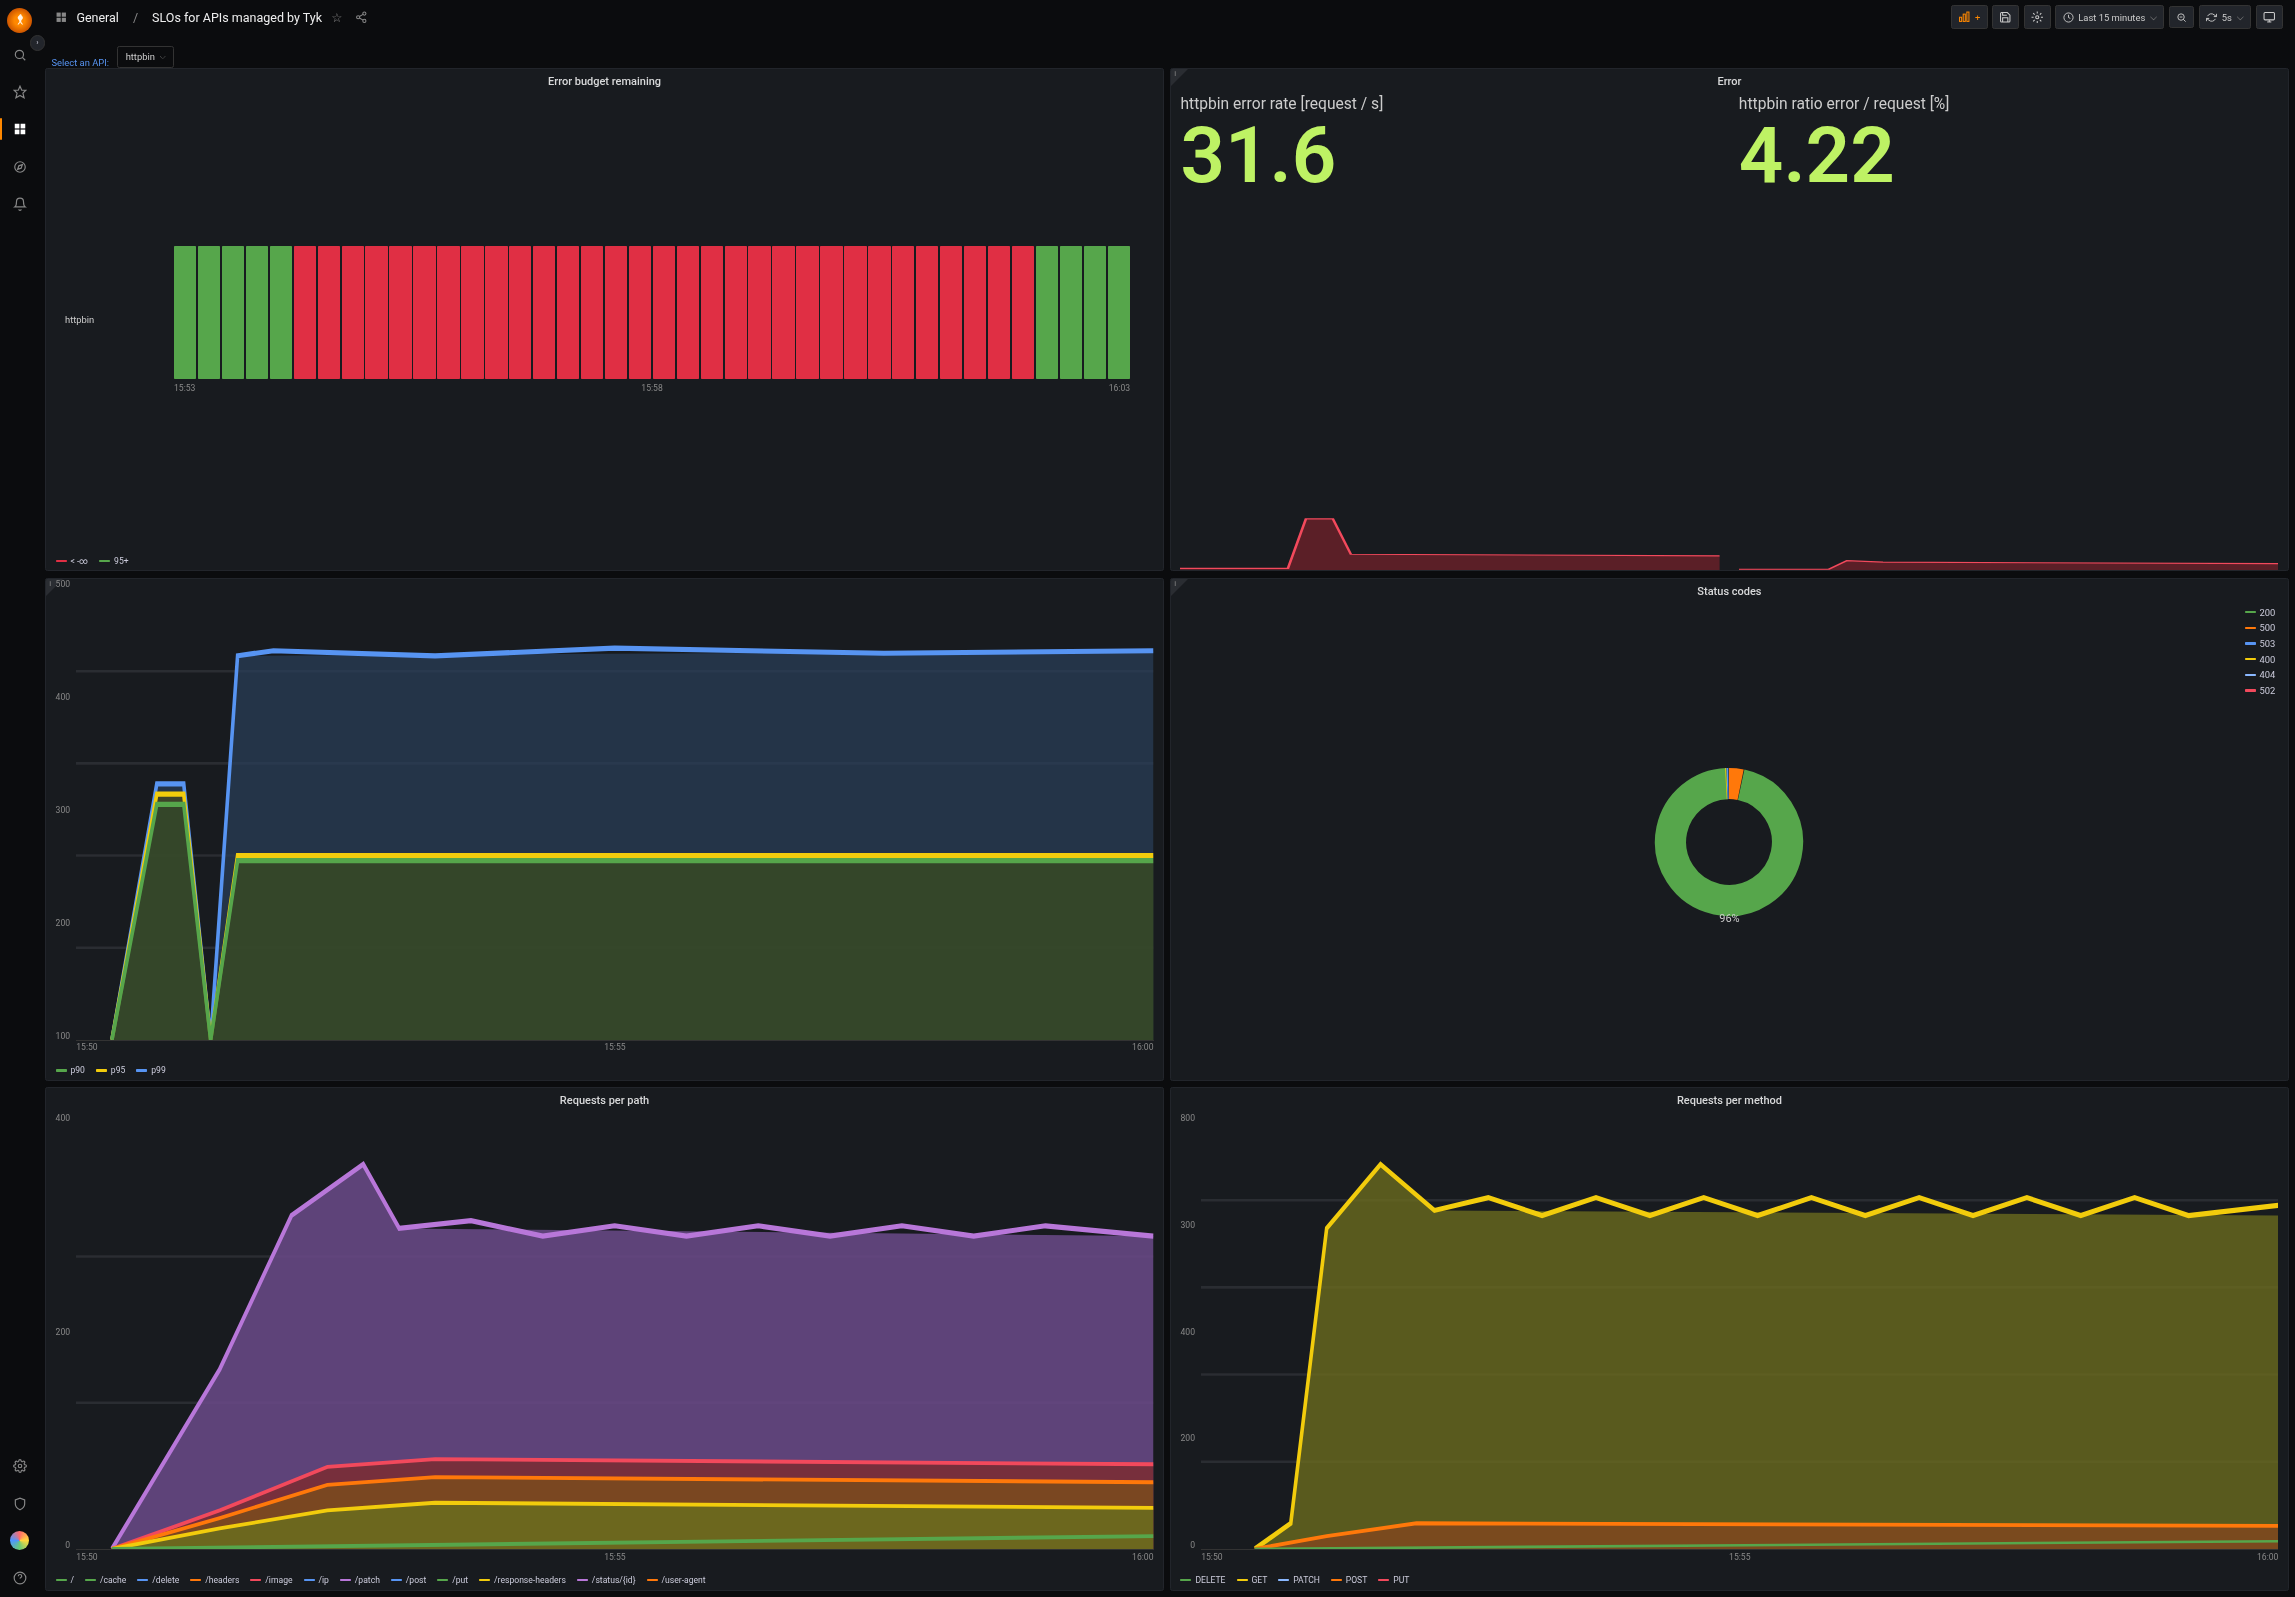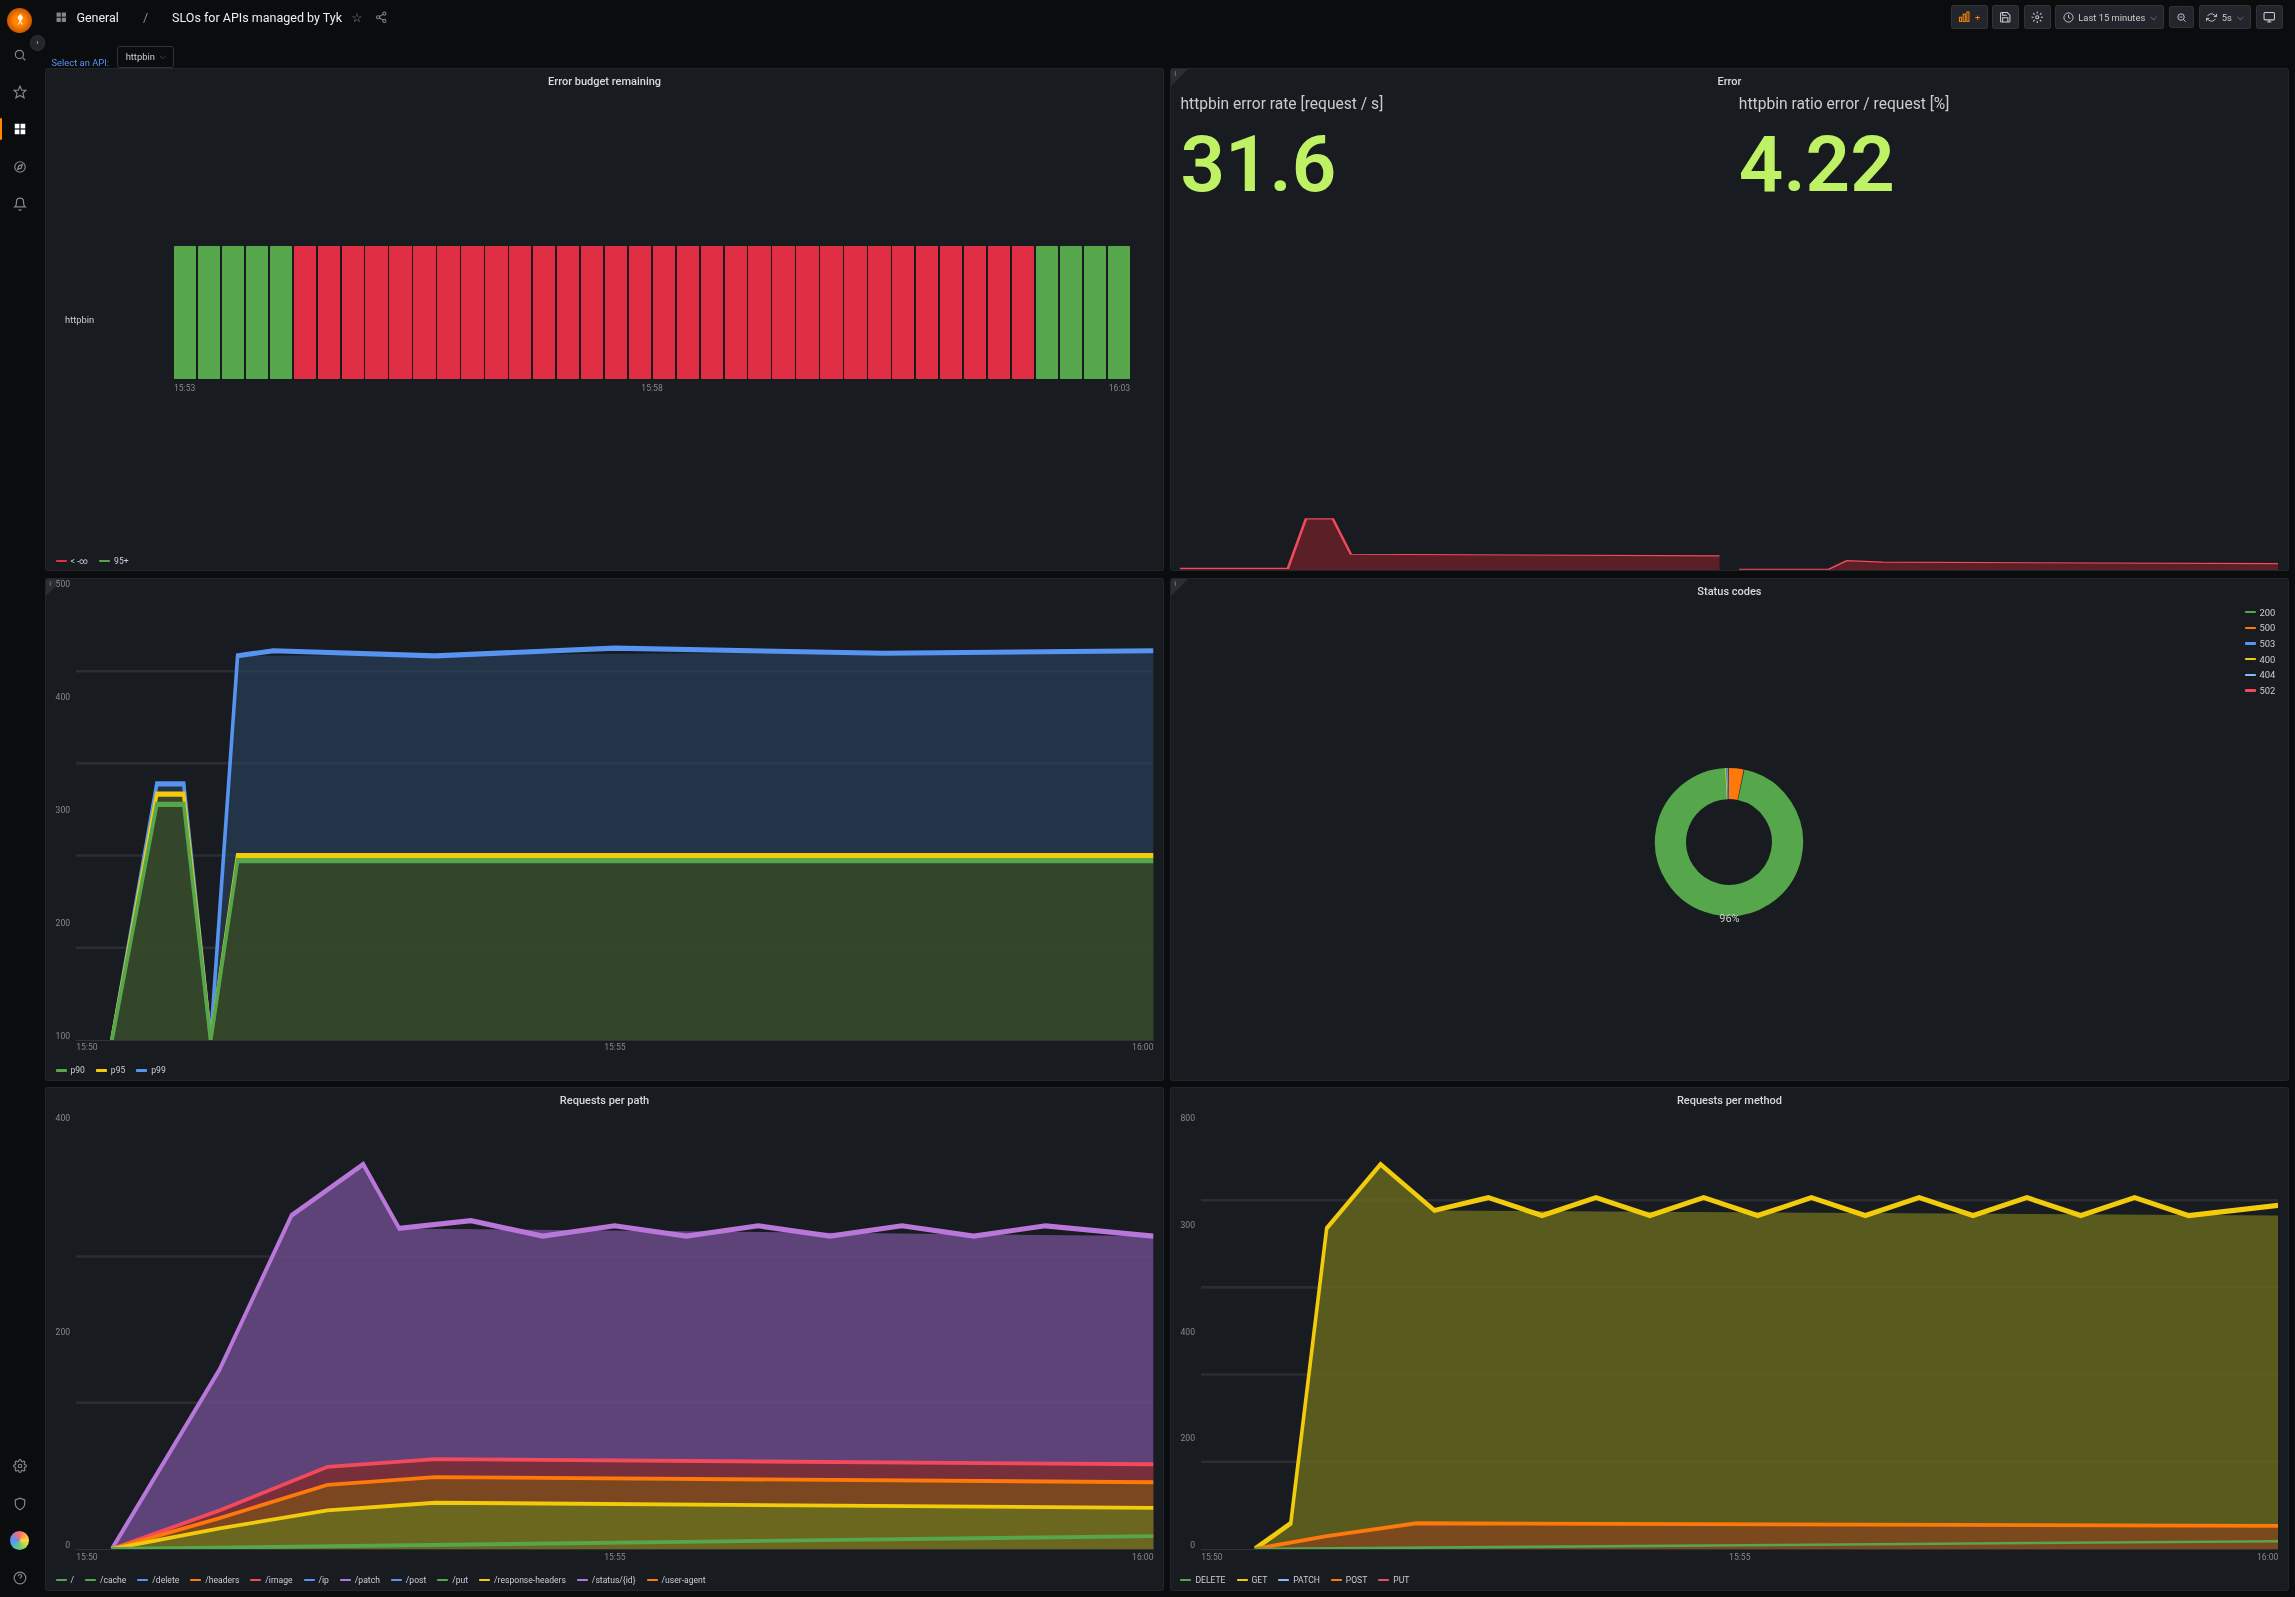--- a/index.html
+++ b/index.html
@@ -8,21 +8,21 @@
 .sidebar { width: 39px; background: #0b0c0e; display: flex; flex-direction: column; align-items: center; padding-top: 7.8px; position: relative; }
 .sidebar-logo { width: 25px; height: 25px; border-radius: 50%; background: radial-gradient(circle, #ff8800 30%, #cc5500 70%); margin-bottom: 3.1px; display:flex; align-items:center; justify-content:center;}
 .sidebar-expand { position: absolute; top: 35px; right: -6.2px; width: 15.6px; height: 15.6px; background: #22252b; border: 0.8px solid #333; border-radius: 50%; display: flex; align-items: center; justify-content: center; font-size: 7.8px; cursor: pointer; z-index:10;}
 .sidebar-item { width: 28px; height: 28px; display: flex; align-items: center; justify-content: center; color: #888; margin: 4.7px 0; cursor: pointer; border-radius: 3.1px; position: relative; }
 .sidebar-item.active { color: #fff; }
 .sidebar-item.active::before { content: ''; position: absolute; left: -5.5px; top: 3.1px; bottom: 3.1px; width: 2.3px; background: #ff8800; border-radius: 1.6px; }
 .sidebar-spacer { flex: 1; }
 .avatar-icon { width: 19px; height: 19px; border-radius: 50%; background: conic-gradient(from 0deg, #ff6b6b, #ffd93d, #6bcb77, #4d96ff, #ff6b6b); }
 .main { flex: 1; display: flex; flex-direction: column; }
 .topbar { height: 34px; display: flex; align-items: center; padding: 0 12.5px; gap: 6.2px; }
-.breadcrumb { display: flex; align-items: center; gap: 24px; font-size: 12.5px; color: #eee; }
+.breadcrumb { display: flex; align-items: center; gap: 14px; font-size: 12.5px; color: #eee; }
 .breadcrumb .sep { color: #888; }
 .topbar-icon { color: #888; cursor: pointer; padding: 3.1px; font-size: 12.5px; }
 .topbar-right { margin-left: auto; display: flex; gap: 4.7px; align-items: center; }
 .tb-btn { background: #22252b; border: 0.8px solid #333; border-radius: 2.3px; padding: 4.7px 6.2px; color: #ccc; cursor: pointer; display: flex; align-items: center; gap: 4.7px; font-size: 9.4px; }
 .tb-btn.orange svg { color: #ff8800; }
 .varbar { height: 34px; display: flex; align-items: flex-end; padding: 0 12.5px; gap: 7.8px; }
 .var-label { color: #5794f2; font-size: 9.4px; }
 .var-select { background: #0b0c0e; border: 0.8px solid #333; border-radius: 2.3px; padding: 4.7px 7.8px; color: #ccc; cursor: pointer; display: flex; align-items: center; gap: 4.7px; font-size: 9.4px; }
 .panels { flex: 1; display: grid; grid-template-columns: 1fr 1fr; grid-template-rows: repeat(3, 1fr); gap: 6.2px; padding: 0 6.2px 6.2px 6.2px; overflow: hidden; }
 .panel { background: #181b1f; border: 0.8px solid #22252b; border-radius: 2.3px; display: flex; flex-direction: column; position: relative; overflow: hidden; }
@@ -42,21 +42,21 @@
 .eb-label { width: 47px; font-size: 9.4px; color: #ccc; }
 .eb-bars-wrap { flex: 1; display: flex; flex-direction: column; }
 .eb-bars { display: flex; gap: 1.6px; height: 133px; align-items: stretch; padding: 0 23.4px 0 62px;}
 .eb-bar { flex: 1; border-radius: 0.8px; }
 .eb-bar.green { background: #56a64b; }
 .eb-bar.red { background: #e02f44; }
 .eb-xaxis { display: flex; justify-content: space-between; padding: 4.7px 23.4px 0 62px; font-size: 8.6px; color: #888; }
 
 .error-split { display: flex; flex: 1; }
 .error-half { flex: 1; display: flex; flex-direction: column; padding: 0 9.4px; }
-.error-label { font-size: 15.6px; color: #ccc; margin-bottom: 12px; line-height: 1.3; }
+.error-label { font-size: 15.6px; color: #ccc; margin-bottom: 3px; line-height: 1.3; }
 .error-big { font-size: 78px; font-weight: 600; color: #bef264; line-height: 1; }
 .error-spark { height: 55px; margin-top: auto; position: relative; }
 
 .donut-body { display: flex; flex: 1; align-items: center; justify-content: center; }
 .donut { width: 156px; height: 156px; position: relative; }
 .donut-label { position: absolute; bottom: -4.7px; left: 50%; transform: translateX(-50%); font-size: 11px; color: #ccc; }
 .donut-legend { position: absolute; right: 12.5px; top: 28px; display: flex; flex-direction: column; gap: 4.7px; font-size: 9.4px; }
 svg { display: block; }
 .grid-line { stroke: #2a2d32; stroke-width: 1; }
 </style>

